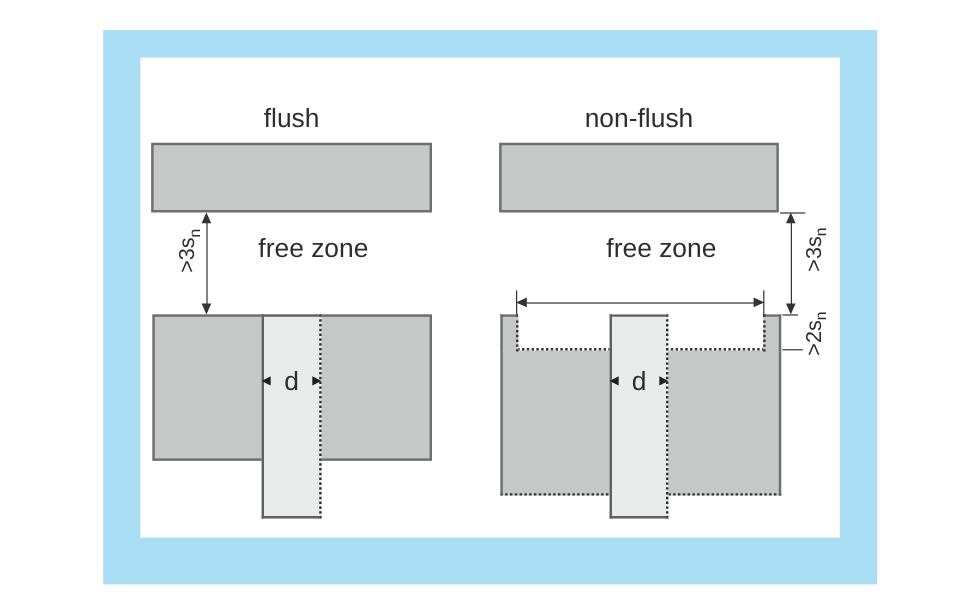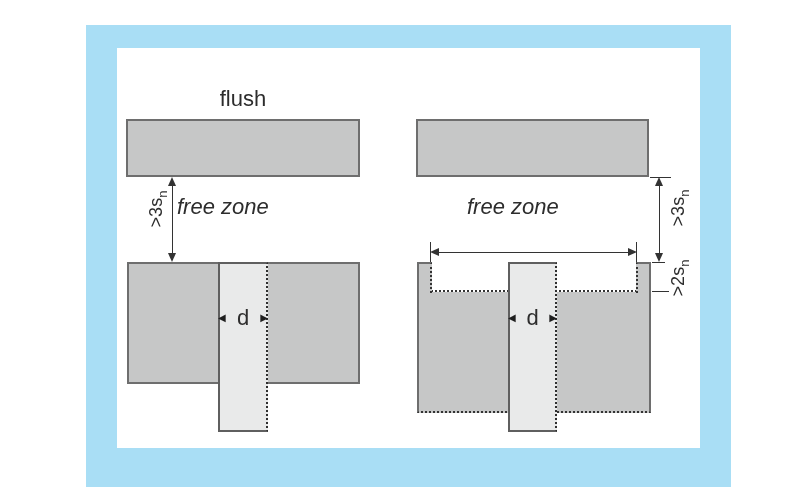--- a/index.html
+++ b/index.html
@@ -6,21 +6,21 @@
     --frame:#a9def5; --block-fill:#c6c7c7; --block-border:#6e6e6e;
     --sensor-fill:#e9eaea; --sensor-border:#5f5f5f; --text:#2d2d2d; --dim:#333333;
   }
   *{box-sizing:border-box; margin:0; padding:0;}
   body{font-family:"Liberation Sans", sans-serif; background:#ffffff;}
   .page{position:relative; width:772px; height:500px; background:#ffffff; overflow:hidden;}
   .frame{position:absolute; left:86px; top:25px; width:645px; height:462px; background:var(--frame);}
   .canvas{position:absolute; left:117px; top:48px; width:583px; height:400px; background:#ffffff;}
   .abs{position:absolute;}
   .title{font-size:22px; color:var(--text); text-align:center;}
-  .label{font-size:22px; color:var(--text); text-align:left;font-style:italic;}
+  .label{font-size:22px; color:var(--text); text-align:right;}
   .plate{background:var(--block-fill); border:2px solid var(--block-border);}
   .body-open-top{background:var(--block-fill); border-left:2px solid var(--block-border);
     border-right:2px solid var(--block-border); border-bottom:2px dotted #333;}
   .wall-l{background:var(--block-fill); border-top:2px solid var(--block-border);
     border-left:2px solid var(--block-border); border-right:2px dotted #333;}
   .wall-r{background:var(--block-fill); border-top:2px solid var(--block-border);
     border-right:2px solid var(--block-border); border-left:2px dotted #333;}
   .recess-floor{border-top:2px dotted #333; height:0;}
   .sensor{background:var(--sensor-fill); border:2px solid var(--sensor-border); border-right:2px dotted #2f2f2f;}
   .dimline-v{width:1px; background:var(--dim);}
@@ -59,20 +59,21 @@
   <div class="abs label" style="left:177px; top:194px; width:130px;">free zone</div>
 
   <div class="abs plate" style="left:127px; top:262px; width:233px; height:122px;"></div>
   <div class="abs sensor" style="left:218px; top:262px; width:50px; height:170px;"></div>
   <div class="abs d-row" style="left:218px; top:306px; width:50px;">
     <span class="glyph">◀</span>
     <span class="d-text">d</span>
     <span class="glyph">▶</span>
   </div>
 
+  <div class="abs title" style="left:416px; top:86px; width:233px;">non-flush</div>
 
   <div class="abs plate" style="left:416px; top:119px; width:233px; height:58px;"></div>
 
   <div class="abs label" style="left:467px; top:194px; width:130px;">free zone</div>
 
   <div class="abs extline-v" style="left:430px; top:242px; height:20px;"></div>
   <div class="abs extline-v" style="left:636px; top:242px; height:20px;"></div>
   <div class="abs dimline-h" style="left:433px; top:252px; width:202px;"></div>
   <div class="abs arr arr-left" style="left:430px; top:248px;"></div>
   <div class="abs arr arr-right" style="left:628px; top:248px;"></div>

